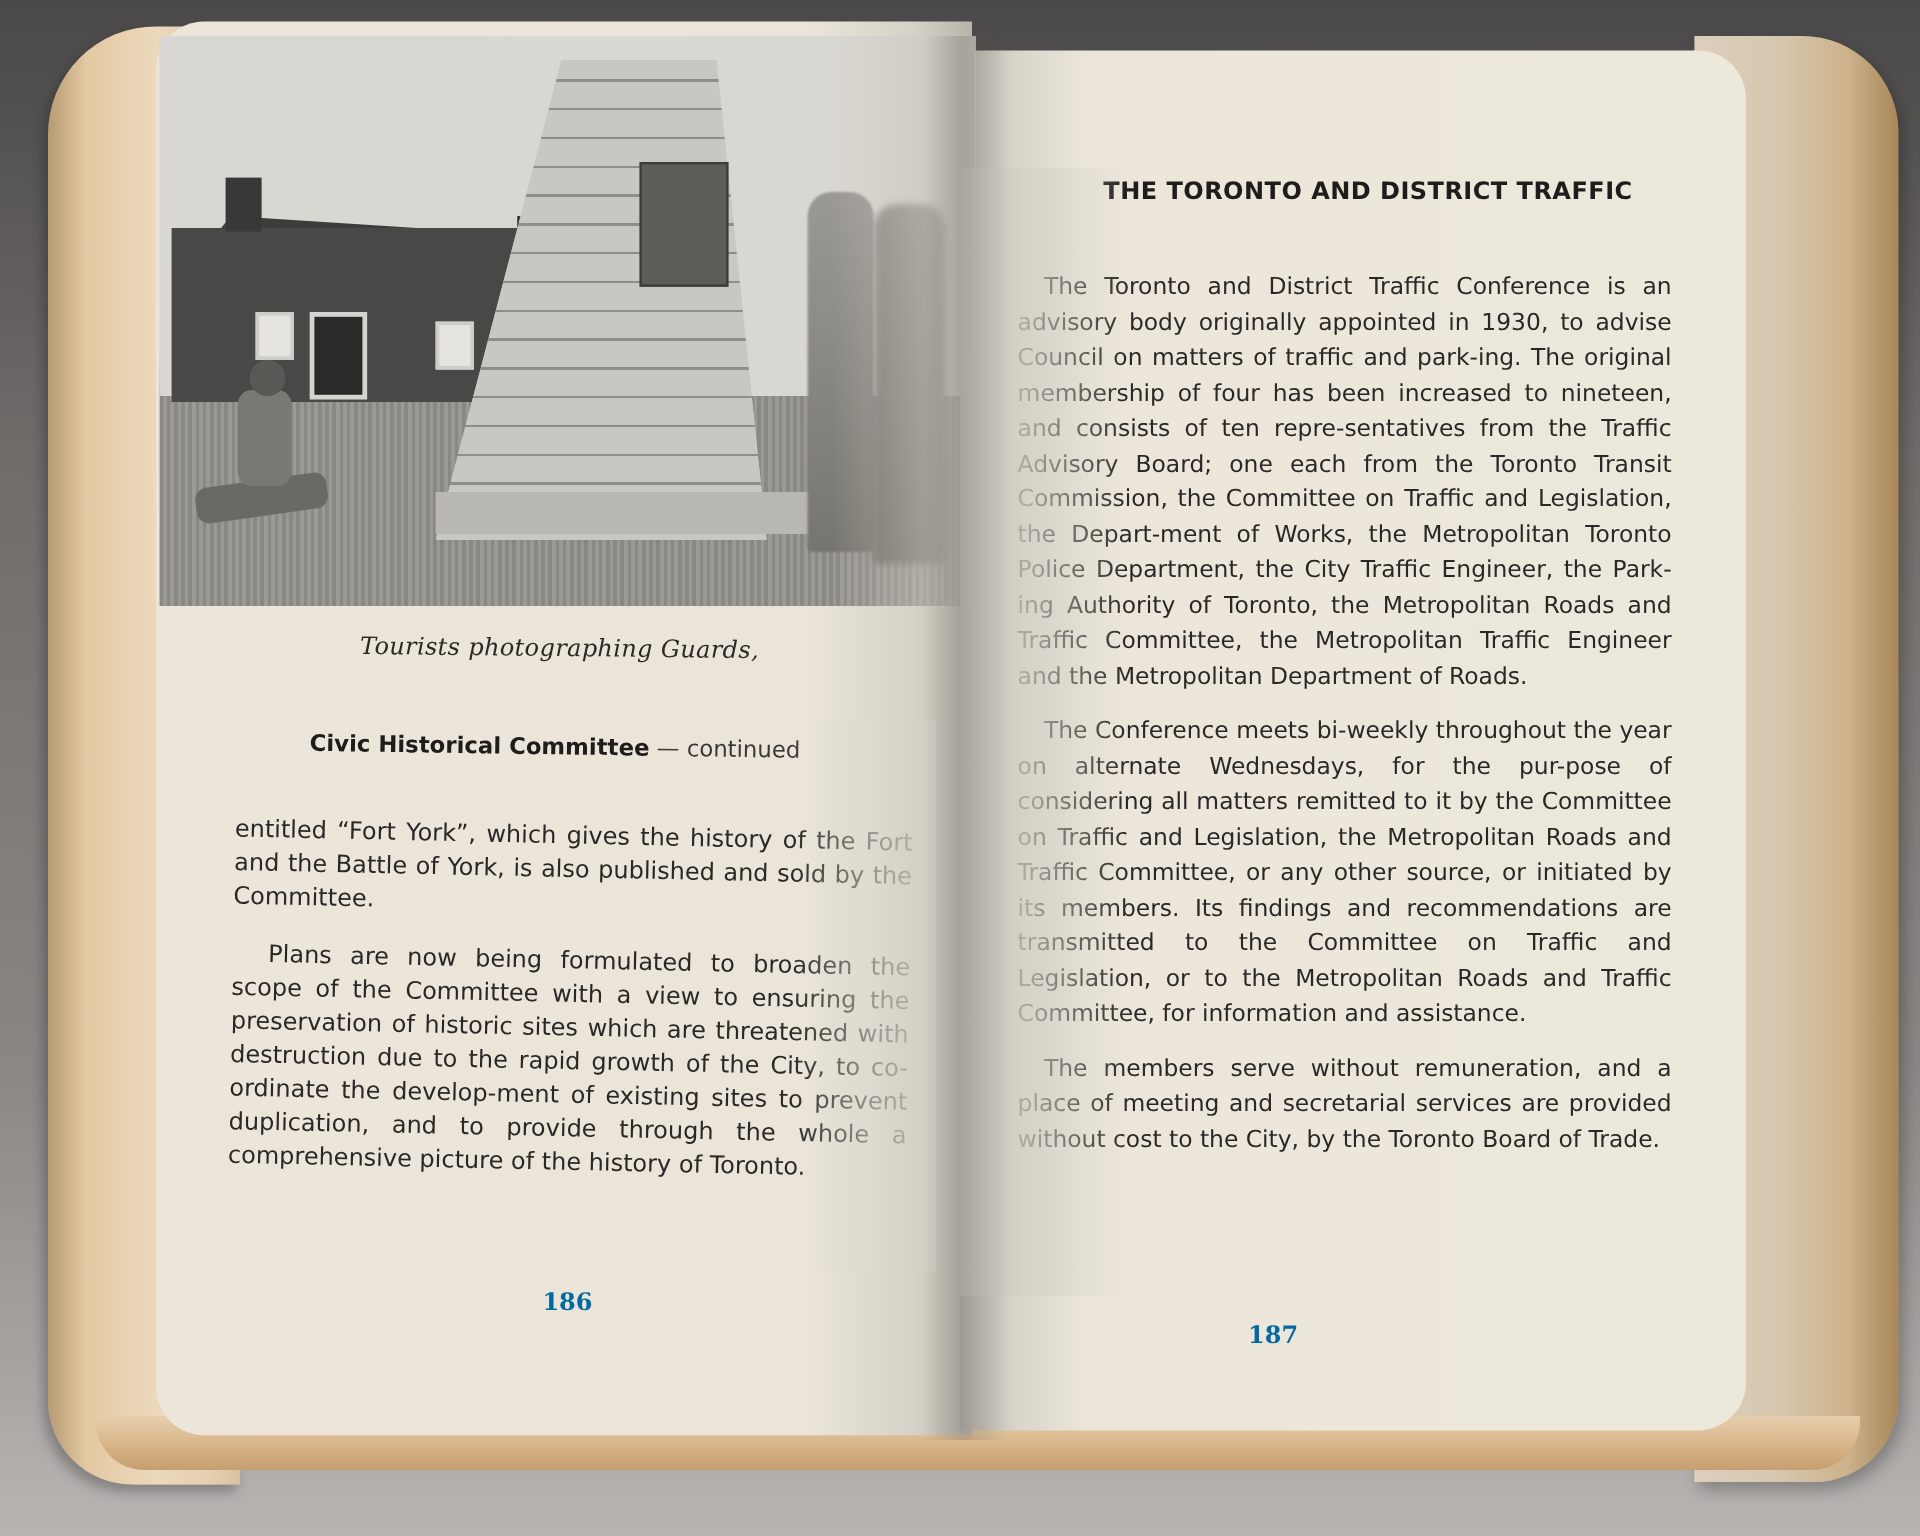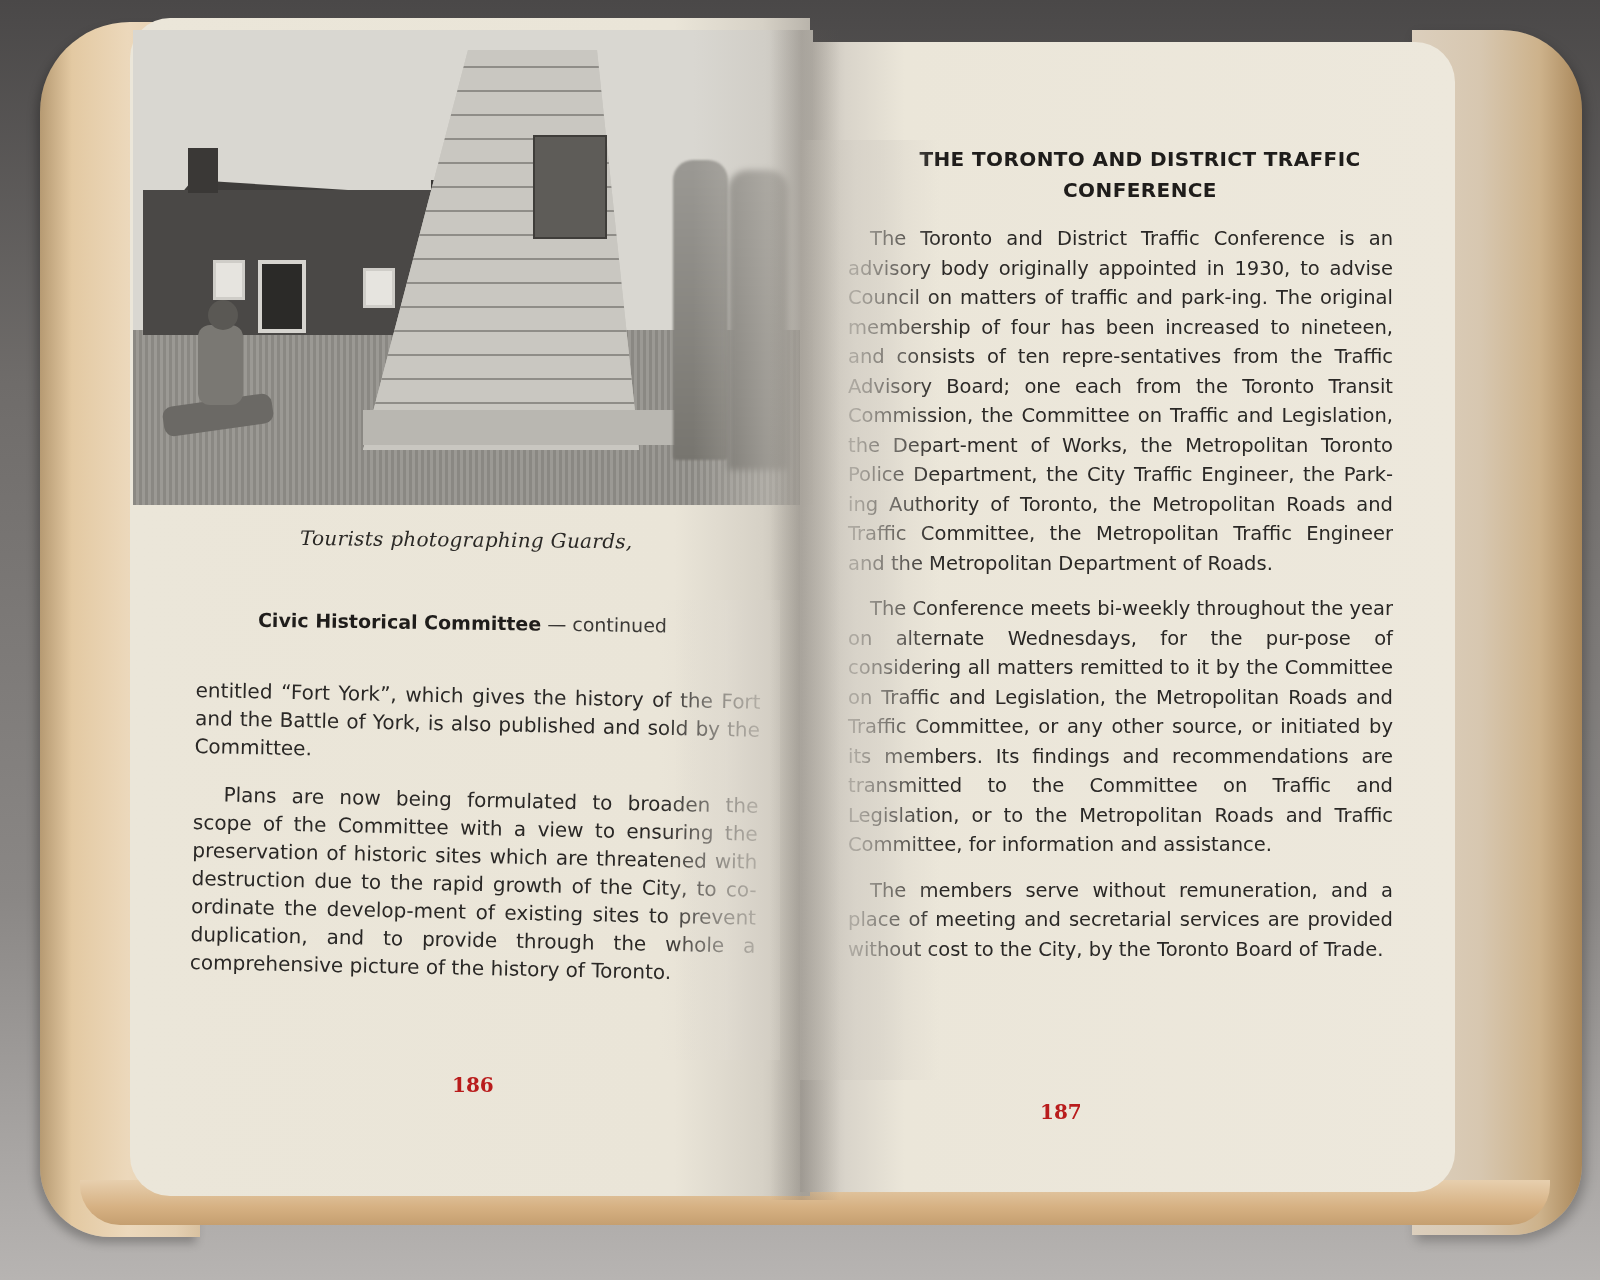--- a/index.html
+++ b/index.html
@@ -94,21 +94,21 @@
     .left-heading .cont { font-weight: normal; color: #3a3835; }
     .left-body {
       position: absolute; left: 196px; top: 676px; width: 565px;
       font-size: 20px; line-height: 28px; color: #2a2826;
       text-align: justify; transform: rotate(1.2deg); transform-origin: left top;
     }
     .left-body p { margin: 0 0 20px 0; }
     .left-body p.indent { text-indent: 30px; }
     .page-num {
       position: absolute; font-family: "DejaVu Serif", serif; font-weight: bold;
-      font-size: 20px; color: #b91c1c;
+      font-size: 20px; color: #0369a1;
     }
     .pn-left { left: 452px; top: 1073px; }
     .pn-right { left: 1040px; top: 1100px; }
 
     .right-title {
       position: absolute; left: 880px; top: 144px; width: 520px; text-align: center;
       font-weight: bold; font-size: 20px; line-height: 31px; color: #1f1d1b;
       letter-spacing: 0.4px;
     }
     .right-body {
@@ -171,21 +171,20 @@
   <div class="left-body">
     <p>entitled “Fort York”, which gives the history of the Fort and the Battle of York, is also published and sold by the Committee.</p>
     <p class="indent">Plans are now being formulated to broaden the scope of the Committee with a view to ensuring the preservation of historic sites which are threatened with destruction due to the rapid growth of the City, to co-ordinate the develop-ment of existing sites to prevent duplication, and to provide through the whole a comprehensive picture of the history of Toronto.</p>
   </div>
   <div class="fade-left-page"></div>
 
   <div class="page-num pn-left">186</div>
 
   <div class="right-title">
     <div>THE TORONTO AND DISTRICT TRAFFIC</div>
-    <div>CONFERENCE</div>
   </div>
 
   <div class="right-body">
     <p>The Toronto and District Traffic Conference is an advisory body originally appointed in 1930, to advise Council on matters of traffic and park-ing. The original membership of four has been increased to nineteen, and consists of ten repre-sentatives from the Traffic Advisory Board; one each from the Toronto Transit Commission, the Committee on Traffic and Legislation, the Depart-ment of Works, the Metropolitan Toronto Police Department, the City Traffic Engineer, the Park-ing Authority of Toronto, the Metropolitan Roads and Traffic Committee, the Metropolitan Traffic Engineer and the Metropolitan Department of Roads.</p>
     <p>The Conference meets bi-weekly throughout the year on alternate Wednesdays, for the pur-pose of considering all matters remitted to it by the Committee on Traffic and Legislation, the Metropolitan Roads and Traffic Committee, or any other source, or initiated by its members. Its findings and recommendations are transmitted to the Committee on Traffic and Legislation, or to the Metropolitan Roads and Traffic Committee, for information and assistance.</p>
     <p>The members serve without remuneration, and a place of meeting and secretarial services are provided without cost to the City, by the Toronto Board of Trade.</p>
   </div>
   <div class="fade-left"></div>
 
   <div class="page-num pn-right">187</div>

